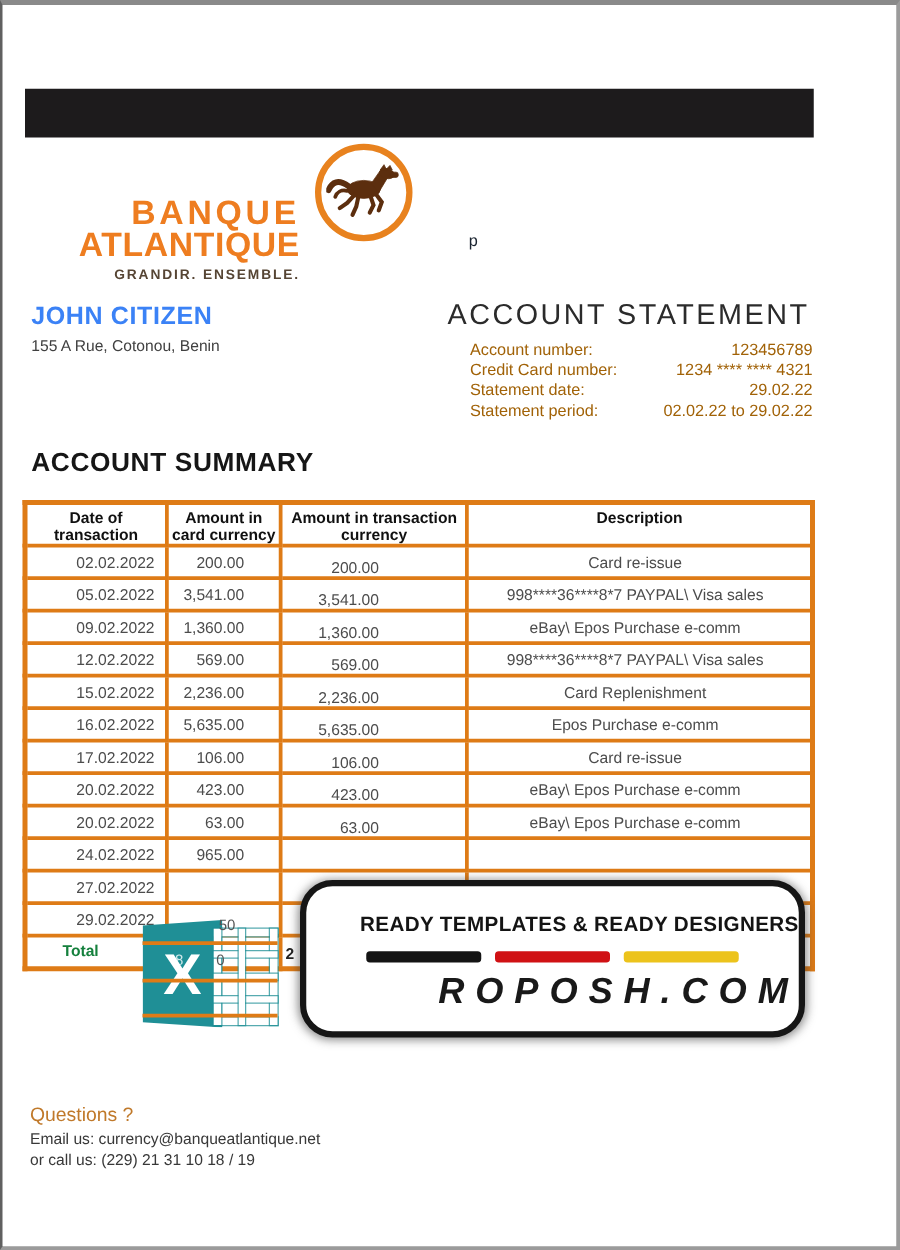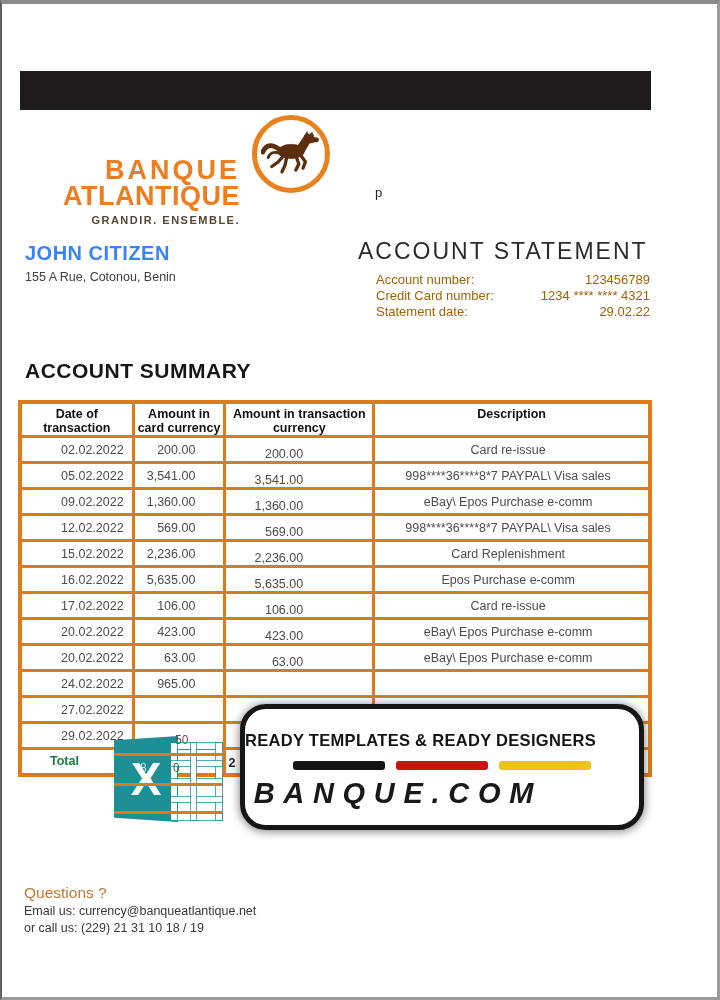--- a/index.html
+++ b/index.html
@@ -51,21 +51,21 @@
   .xl-x { position:absolute; left:0; top:6px; width:64px; height:86px; display:flex; align-items:center; justify-content:center;
     color:#fff; font-weight:bold; font-size:46px; clip-path:polygon(0 5%, 100% 0, 100% 100%, 0 95%); }
   .xl-grid { position:absolute; left:57px; top:13px; width:51px; height:77px; }
   .gbar { position:absolute; background:#fff; box-shadow:0 0 0 1px rgba(31,143,150,0.75); }
   .stripe { position:absolute; left:112px; width:108px; height:3px; background:#DE7B16; z-index:6; }
   .frag { position:absolute; z-index:7; font-size:12px; color:#555; }
   .frag-on-teal { color:rgba(255,255,255,0.78); }
 
   
   .wm { position:absolute; left:238px; top:700px; width:404px; height:126px; z-index:8;
-    background:#fff; border:5px solid #161616; border-radius:26px; text-align:left;
+    background:#fff; border:5px solid #161616; border-radius:26px; text-align:right;
     box-shadow:0 1px 8px 1px rgba(60,60,60,0.6); }
   .wm-line1 { margin-top:22px; font-size:16.5px; font-weight:bold; color:#141414; letter-spacing:0.3px; white-space:nowrap; }
   .wm-bars { margin-top:11px; display:flex; justify-content:center; gap:11px; }
   .wm-bar { width:92px; height:9px; border-radius:3px; }
   .wm-bar.b1 { background:#141414; } .wm-bar.b2 { background:#D01114; } .wm-bar.b3 { background:#ECC31C; }
   .wm-line2 { margin-top:7px; font-size:29px; font-weight:bold; font-style:italic; color:#191919; letter-spacing:0.30em; text-indent:0.30em; white-space:nowrap; }
 
   
   .q-title { position:absolute; left:22px; top:880px; font-size:15.5px; color:#C0792A; }
   .q-lines { position:absolute; left:22px; top:899px; font-size:12.5px; color:#383838; line-height:17px; }
@@ -117,20 +117,24 @@
         <span>123456789</span>
       </div>
       <div class="stmt-row">
         <span>Credit Card number:</span>
         <span>1234 **** **** 4321</span>
       </div>
       <div class="stmt-row">
         <span>Statement date:</span>
         <span>29.02.22</span>
       </div>
+      <div class="stmt-row">
+        <span>Statement period:</span>
+        <span>02.02.22 to 29.02.22</span>
+      </div>
     </div>
   </div>
 
   <div class="summary-title">ACCOUNT SUMMARY</div>
 
   <table class="stm">
     <tbody>
         <tr>
       <th class="c-date">Date of
 transaction</th>
@@ -242,21 +246,21 @@
   <div class="frag frag-on-teal" style="left:138px;top:757px;">8</div>
   <div class="frag" style="left:171px;top:757px;">0</div>
 
   <div class="wm">
     <div class="wm-line1">READY TEMPLATES &amp; READY DESIGNERS</div>
     <div class="wm-bars">
       <div class="wm-bar b1"></div>
       <div class="wm-bar b2"></div>
       <div class="wm-bar b3"></div>
     </div>
-    <div class="wm-line2">BANQUE.COM</div>
+    <div class="wm-line2">ROPOSH.COM</div>
   </div>
 
   <div class="q-title">Questions ?</div>
   <div class="q-lines">
     <div>Email us: currency@banqueatlantique.net</div>
     <div>or call us: (229) 21 31 10 18 / 19</div>
   </div>
 
 </div>
 

